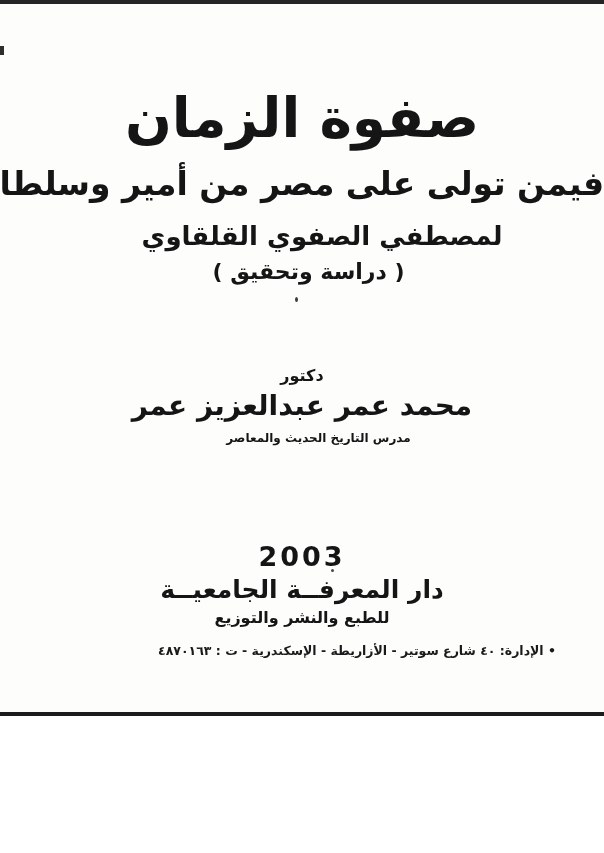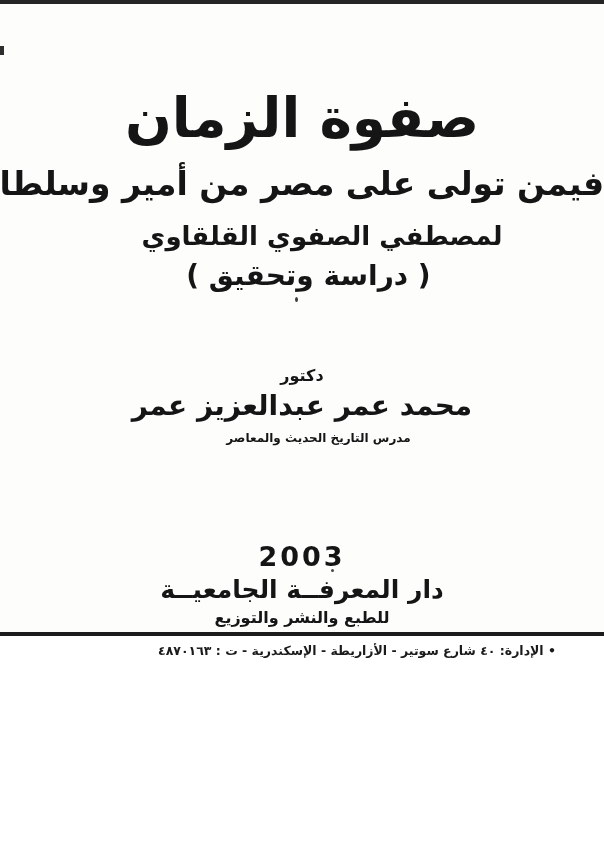--- a/index.html
+++ b/index.html
@@ -4,21 +4,21 @@
 <style>
   html, body { margin: 0; padding: 0; }
   body {
     width: 604px; height: 853px;
     background: #ffffff;
     font-family: "DejaVu Sans", sans-serif;
     overflow: hidden;
   }
   .page {
     position: relative;
-    width: 604px; height: 636px;
+    width: 604px; height: 716px;
     background: #fdfdfc;
     direction: rtl;
     color: #181818;
   }
   .scan-bar-top {
     position: absolute; top: 0; left: 0;
     width: 604px; height: 4px;
     background: #252525;
   }
   .scan-bar-bottom {
@@ -44,21 +44,21 @@
   .line {
     position: absolute; left: 0; right: 0;
     text-align: center;
     font-weight: 700;
     white-space: nowrap;
     color: #151515;
   }
   .main-title    { top: 86px;  font-size: 55px; letter-spacing: 1px; }
   .subtitle      { top: 164px; font-size: 33px; }
   .attribution   { top: 221px; font-size: 26px; padding-left: 40px; }
-  .edition-note  { top: 259px; font-size: 28px; padding-left: 13px; }
+  .edition-note  { top: 259px; font-size: 22px; padding-left: 13px; }
   .honorific     { top: 366px; font-size: 16px; }
   .author-name   { top: 389px; font-size: 28px; }
   .author-role   { top: 431px; font-size: 12px; margin-left: 33px; }
   .affiliation   { top: 454px; font-size: 16px; }
   .year          { top: 541px; font-size: 27px; letter-spacing: 3px; }
   .publisher     { top: 575px; font-size: 25px; }
   .pub-tagline   { top: 608px; font-size: 16px; }
   .addresses {
     position: absolute; top: 640px; right: 48px;
     text-align: center;

